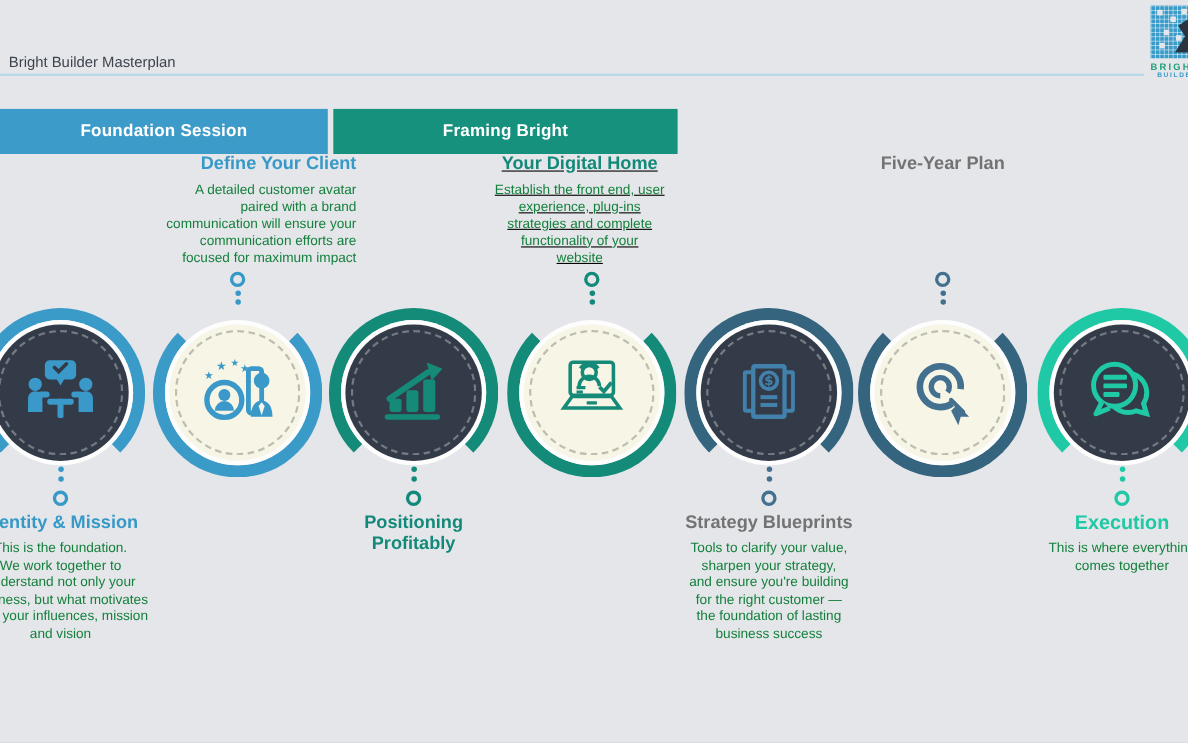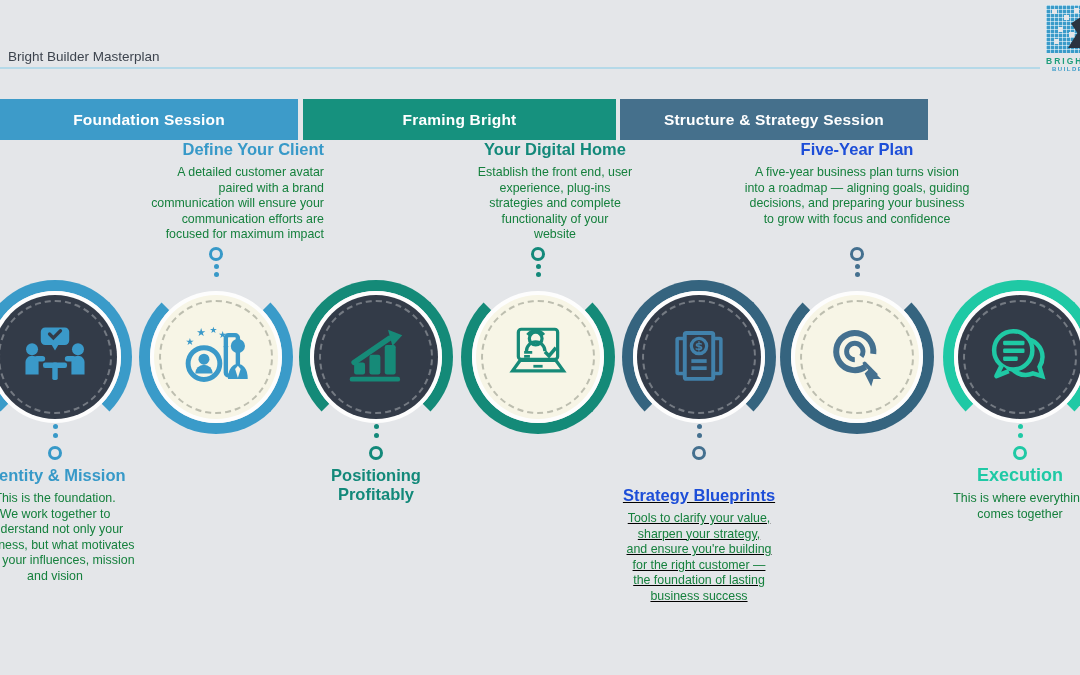--- a/index.html
+++ b/index.html
@@ -31,21 +31,21 @@
   .bar.framing    { left:303px; width:313px; background:#16917e; }
   .bar.structure  { left:620px; width:308px; background:#45708c; }
 
   
   .tblock { position:absolute; text-align:center; }
   .tblock h3 { font-size:16.5px; font-weight:700; line-height:19px; white-space:pre-line; }
   .tblock p  { margin-top:6px; font-size:12.4px; line-height:15.6px; color:#15803d; white-space:pre-line; }
   .tblock.execution h3 { font-size:18px; }
   .c-foundation { color:#3799c8; }
   .c-framing    { color:#13897a; }
-  .c-structure  { color:#1d4ed8; }
+  .c-structure  { color:#737373; }
   .c-execution  { color:#1fc9a5; }
 
   
   .node { position:absolute; width:150px; height:150px; top:282px; }
   .node .arc { position:absolute; inset:-2px; border-radius:50%; border:11px solid transparent; }
   .node.arc-top .arc    { border-top-color:var(--ac); border-left-color:var(--ac); border-right-color:var(--ac); }
   .node.arc-bottom .arc { border-bottom-color:var(--ac); border-left-color:var(--ac); border-right-color:var(--ac); }
   .disc { position:absolute; left:50%; top:50%; width:124px; height:124px; margin:-62px;
           border-radius:50%; box-shadow:0 0 0 4px #fdfdfd; display:flex; align-items:center; justify-content:center; }
   .disc.dark  { background:#333b48; }
@@ -82,44 +82,39 @@
   <div class="logo">
     <div class="logo-grid"></div>
     <div class="logo-name">BRIGHT</div>
     <div class="logo-sub">BUILDER</div>
   </div>
   <div class="eyebrow">Bright Builder Masterplan</div>
   <div class="rule"></div>
 
   <div class="bar foundation">Foundation Session</div>
   <div class="bar framing">Framing Bright</div>
-  <div class="bar structure">Structure &amp; Strategy Session</div>
 
   <div class="tblock" style="left:108px;top:140px;width:216px;text-align:right;">
     <h3 class="c-foundation">Define Your Client</h3>
     <p>A detailed customer avatar
 paired with a brand
 communication will ensure your
 communication efforts are
 focused for maximum impact</p>
   </div>
-  <div class="tblock" style="left:452px;top:140px;width:206px;">
+  <div class="tblock" style="left:424px;top:140px;width:206px;text-decoration:underline;">
     <h3 class="c-framing">Your Digital Home</h3>
     <p>Establish the front end, user
 experience, plug-ins
 strategies and complete
 functionality of your
 website</p>
   </div>
   <div class="tblock" style="left:717px;top:140px;width:280px;">
     <h3 class="c-structure">Five-Year Plan</h3>
-    <p>A five-year business plan turns vision
-into a roadmap — aligning goals, guiding
-decisions, and preparing your business
-to grow with focus and confidence</p>
   </div>
 
   <div class="cring k-foundation" style="left:209px;top:247px;"></div>
   <div class="dot k-foundation" style="left:213.5px;top:264px;"></div>
   <div class="dot k-foundation" style="left:213.5px;top:272px;"></div>
   <div class="cring k-framing" style="left:531px;top:247px;"></div>
   <div class="dot k-framing" style="left:535.5px;top:264px;"></div>
   <div class="dot k-framing" style="left:535.5px;top:272px;"></div>
   <div class="cring k-structure" style="left:850px;top:247px;"></div>
   <div class="dot k-structure" style="left:854.5px;top:264px;"></div>
@@ -256,21 +251,21 @@
 We work together to
 understand not only your
 business, but what motivates
 you, your influences, mission
 and vision</p>
   </div>
   <div class="tblock" style="left:281px;top:466px;width:190px;">
     <h3 class="c-framing">Positioning
 Profitably</h3>
   </div>
-  <div class="tblock" style="left:594px;top:486px;width:210px;text-decoration:underline;">
+  <div class="tblock" style="left:594px;top:466px;width:210px;">
     <h3 class="c-structure">Strategy Blueprints</h3>
     <p>Tools to clarify your value,
 sharpen your strategy,
 and ensure you're building
 for the right customer —
 the foundation of lasting
 business success</p>
   </div>
   <div class="tblock execution" style="left:920px;top:466px;width:200px;">
     <h3 class="c-execution">Execution</h3>

